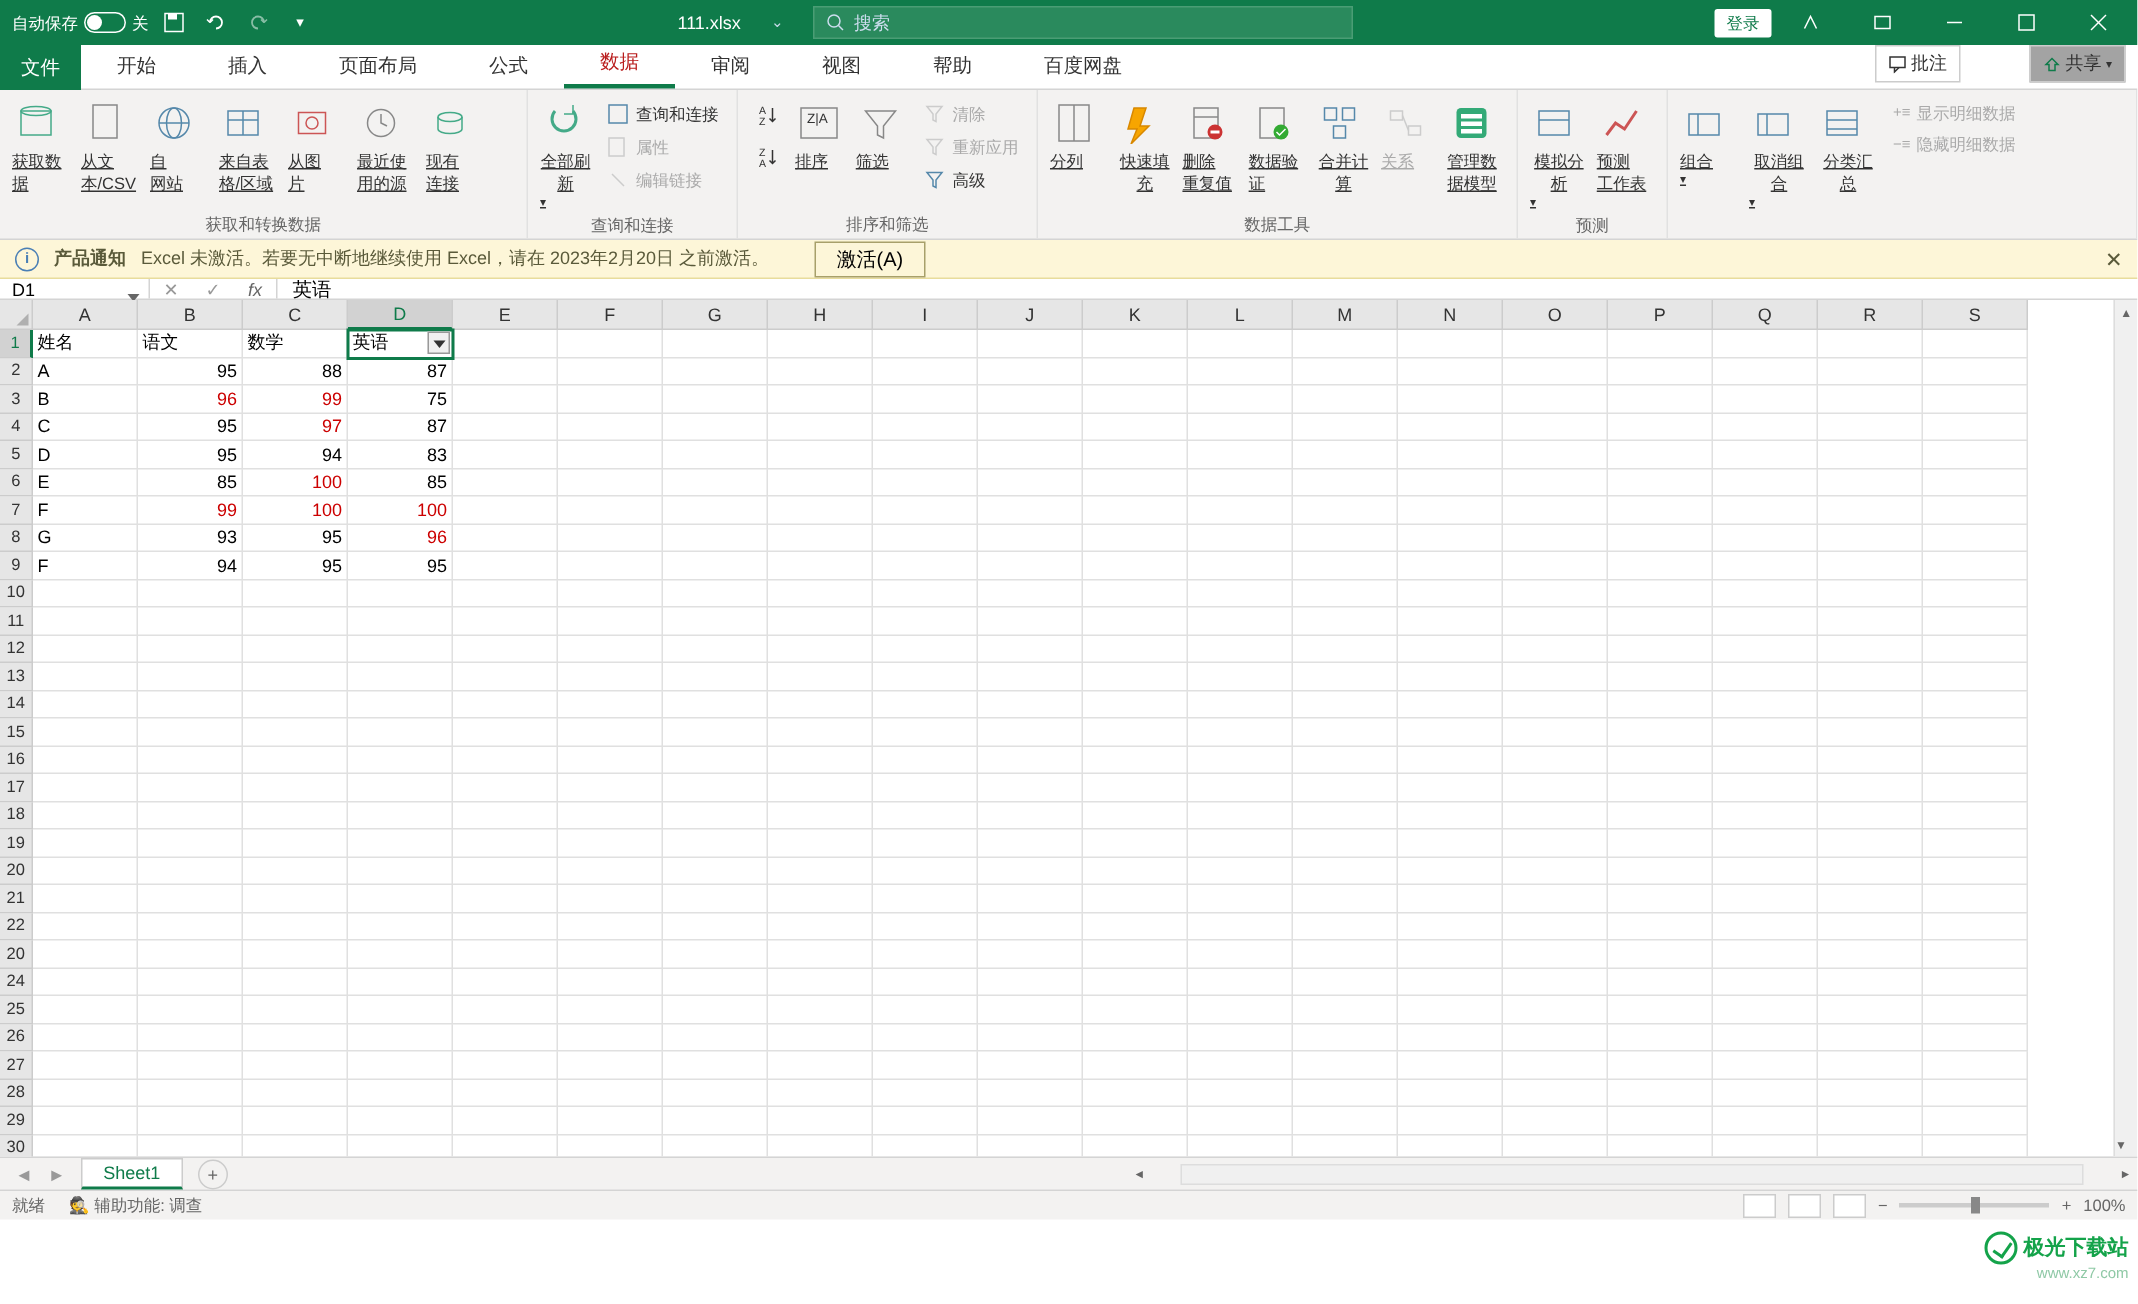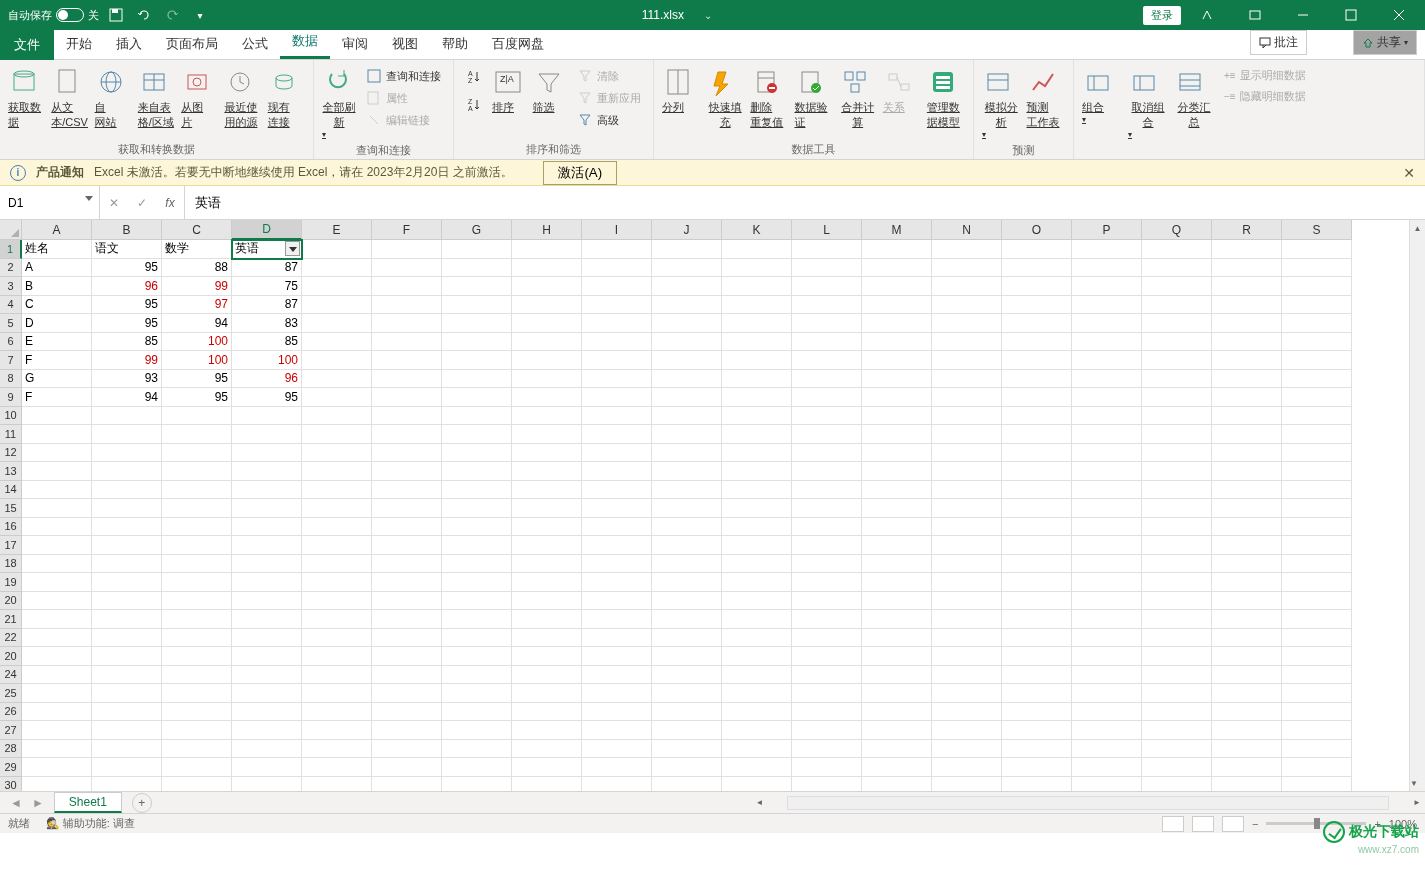--- a/index.html
+++ b/index.html
@@ -16,22 +16,22 @@
 .filename { font-size: 12px; color:#fff; }
 .searchbox { width: 360px; height: 22px; background: #2a8a5d; border: 1px solid #4a9d75; display: flex; align-items: center; padding: 0 8px; gap: 6px; color: #cde; font-size: 12px; }
 .titlebar-right { display: flex; align-items: center; gap: 4px; padding-right: 4px; }
 .login-btn { background: #fff; color: #0f7b4a; font-size: 11px; padding: 2px 8px; border-radius: 2px; }
 .win-btn { width: 44px; height: 28px; display: flex; align-items: center; justify-content: center; }
 .win-btn svg { stroke: #fff; fill: none; }
 
 
 .tabrow { height: 30px; background: #fff; display: flex; align-items: flex-end; border-bottom: 1px solid #d4d4d4; }
 .file-tab { background: #0f7b4a; color: #fff; font-size: 13px; padding: 6px 14px; margin-bottom: -1px; }
-.tab { font-size: 13px; padding: 6px 12px; color: #333; cursor: pointer; }
-.tab.active { color: #0f766e; border-bottom: 3px solid #0f7b4a; font-weight: 500; }
+.tab { font-size: 13px; padding: 6px 24px; color: #333; cursor: pointer; }
+.tab.active { color: #b91c1c; border-bottom: 3px solid #0f7b4a; font-weight: 500; }
 .tabrow-right { margin-left: auto; display: flex; gap: 6px; padding-right: 8px; align-items: center; padding-bottom: 4px; }
 .cmt-btn { border: 1px solid #ccc; font-size: 12px; padding: 3px 8px; display: flex; align-items: center; gap: 3px; color:#333; }
 .share-btn { background: #a3a3a3; border: 1px solid #ccc; color: #333; font-size: 12px; padding: 3px 8px; display:flex; align-items:center; gap:3px;margin-left:40px;}
 
 
 .ribbon { height: 100px; background: #f3f2f1; border-bottom: 1px solid #d4d4d4; display: flex; }
 .ribbon-group { border-right: 1px solid #e1e1e1; padding: 4px 6px 2px; display: flex; flex-direction: column; }
 .group-body { flex: 1; display: flex; align-items: flex-start; gap: 2px; }
 .group-label { text-align: center; font-size: 11px; color: #666; padding-top: 2px; position:relative;}
 .rb-big { width: 44px; display: flex; flex-direction: column; align-items: flex-start; text-align: center; font-size: 11px; color: #333; cursor: pointer; padding: 2px; text-decoration: underline; }
@@ -43,21 +43,21 @@
 .rb-small .si { width: 16px; height: 16px; }
 
 
 .notif { height: 26px; background: #fdf6d8; border-bottom: 1px solid #e8dc9c; display: flex; align-items: center; padding: 0 10px; gap: 10px; font-size: 12px; color: #5a5a3a; }
 .notif .info-ico { width:16px; height:16px; border:1px solid #4a7fb5; border-radius:50%; display:flex; align-items:center; justify-content:center; color:#4a7fb5; font-size:10px; font-weight:bold; }
 .notif .ntitle { font-weight: bold; }
 .notif .nbtn { border: 1px solid #a8a06a; padding: 2px 14px; background: #fdf6d8; margin-left: 20px; cursor:pointer; }
 .notif .nclose { margin-left: auto; cursor: pointer; font-size: 14px; }
 
 
-.fbar { height: 34px; border-bottom: 1px solid #d4d4d4; display: flex; align-items: center; }
+.fbar { height: 14px; border-bottom: 1px solid #d4d4d4; display: flex; align-items: center; }
 .namebox { width: 100px; height: 100%; border-right: 1px solid #d4d4d4; display: flex; align-items: center; padding-left: 8px; font-size: 12px; position: relative; }
 .namebox::after { content:""; position:absolute; right:6px; top:10px; border-left:4px solid transparent; border-right:4px solid transparent; border-top:5px solid #666; }
 .fbar-btns { display: flex; align-items: center; height: 100%; border-right: 1px solid #d4d4d4; }
 .fbar-btn { width: 28px; height: 100%; display: flex; align-items: center; justify-content: center; color: #999; cursor:pointer; }
 .fx { font-style: italic; font-size: 12px; color: #666; }
 .finput { flex: 1; padding-left: 10px; font-size: 13px; }
 
 
 .grid-wrap { position: relative; height: 571px; overflow: hidden; }
 .corner { position: absolute; left: 0; top: 0; width: 22px; height: 20px; background: #e6e6e6; border-right: 1px solid #ccc; border-bottom: 1px solid #ccc; }
@@ -129,20 +129,27 @@
         <svg width="14" height="14" viewBox="0 0 14 14">
           <path d="M11 7 A4 4 0 1 0 7 11" fill="none" stroke="#fff" stroke-width="1.2"></path>
           <path d="M11 7 L13 5 M11 7 L9 5" stroke="#fff"></path>
         </svg>
       </div>
     <div class="qat-btn" style="font-size:10px;color:#fff;">▾</div>
   </div>
   <div class="titlebar-center">
     <span class="filename">111.xlsx</span>
     <span style="color:#cde;font-size:10px;">⌄</span>
+    <div class="searchbox">
+      <svg width="12" height="12" viewBox="0 0 12 12">
+          <circle cx="5" cy="5" r="4" fill="none" stroke="#cde"></circle>
+          <line x1="8" y1="8" x2="11" y2="11" stroke="#cde"></line>
+        </svg>
+      <span>搜索</span>
+    </div>
   </div>
   <div class="titlebar-right">
     <div class="login-btn">登录</div>
     <div class="win-btn">
         <svg width="14" height="14">
           <path d="M3 11 L7 3 L11 11" stroke="#fff" fill="none"></path>
         </svg>
       </div>
     <div class="win-btn">
         <svg width="14" height="14">
@@ -192,21 +199,21 @@
           <path d="M6 2 L2 6 L4 6 L4 10 L8 10 L8 6 L10 6 Z" stroke="#0f7b4a" fill="none"></path>
         </svg>
         <span>共享</span>
         <span style="font-size:8px;">▾</span>
       </div>
   </div>
 </div>
 
 <div class="ribbon">
 
-  <div class="ribbon-group" style="width:314px">
+  <div class="ribbon-group" style="width:352px">
     <div class="group-body">
       <div class="rb-big">
           <div class="ico">
             <svg width="28" height="28">
               <rect x="4" y="6" width="20" height="16" fill="none" stroke="#4a8"></rect>
               <ellipse cx="14" cy="6" rx="10" ry="3" fill="none" stroke="#4a8"></ellipse>
             </svg>
           </div>
           <span>获取数</span>
           <span>据</span>

